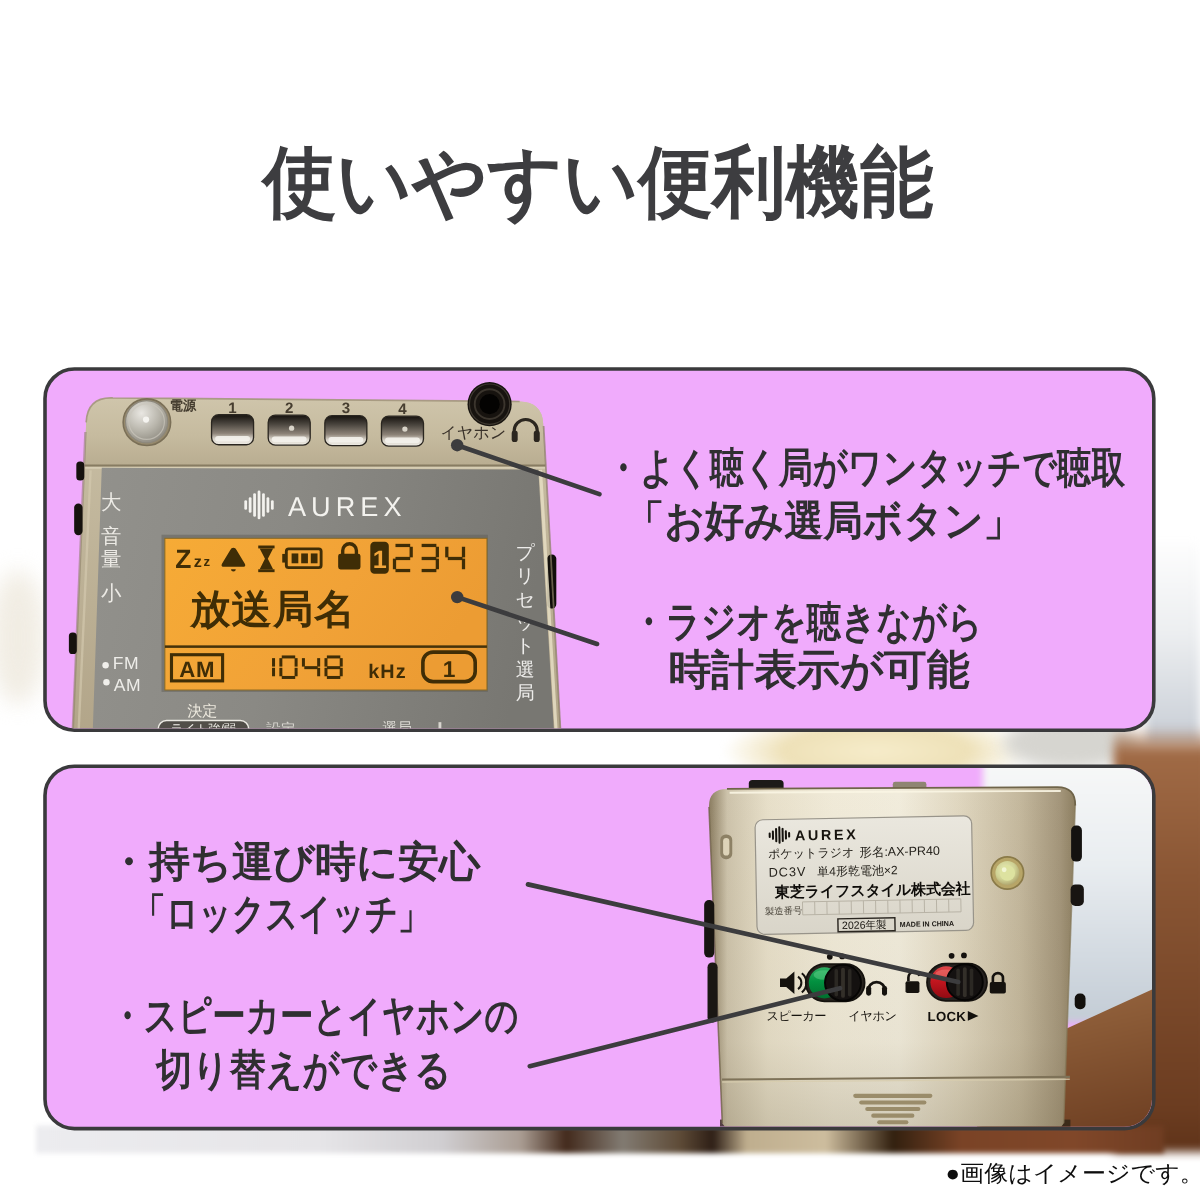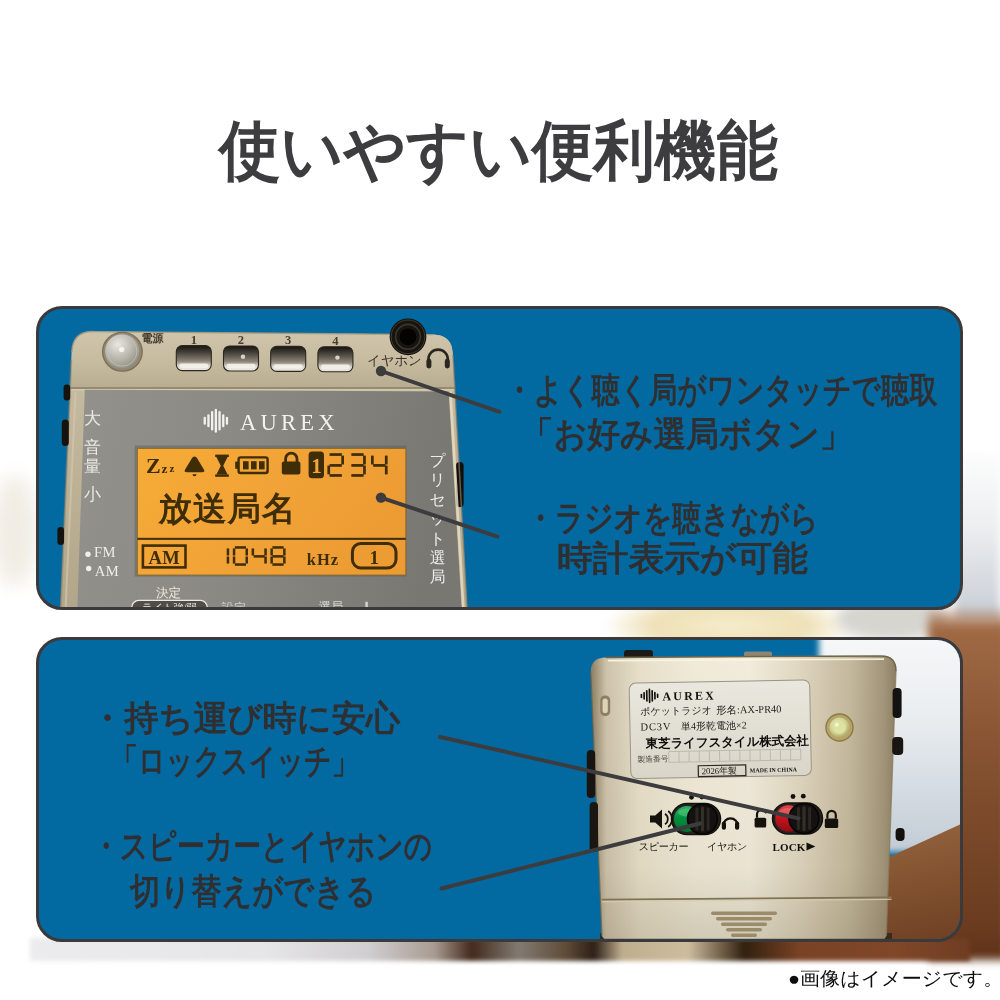--- a/index.html
+++ b/index.html
@@ -1,17 +1,17 @@
 <!DOCTYPE html>
 <html lang="ja"><head>
 <meta charset="utf-8">
 <style>
   html,body{margin:0;padding:0;background:#fff;}
   #stage{position:relative;width:1000px;height:1000px;background:#ffffff;overflow:hidden;
-         font-family:Liberation Serif, serif;}
+         font-family:Liberation Sans, sans-serif;}
   .jp{font-feature-settings:"palt" 1;}
   
   .bg{position:absolute;pointer-events:none;}
   #bg-right-upper{left:955px;top:452px;width:45px;height:168px;
     background:linear-gradient(180deg,#fdfdfd 0%,#eceef0 45%,#ced3da 90%,#c7ccd4 100%);
     filter:blur(4px);}
   #bg-left-blob{left:-8px;top:475px;width:46px;height:112px;border-radius:50%;
     background:#efeadf;filter:blur(9px);opacity:.85;}
   #bg-cup{left:602px;top:592px;width:256px;height:68px;border-radius:50%;
     background:radial-gradient(closest-side,#f6ecca 0%,#eee1b8 60%,rgba(238,225,184,0) 100%);
@@ -22,21 +22,21 @@
     background:linear-gradient(180deg,rgba(160,106,69,0) 0%,#a06a45 6%,#8a5634 35%,#6b3c20 90%,#5f3319 100%);
     filter:blur(4px);}
   #bg-bottom-strip{left:30px;top:938px;width:940px;height:23px;
     background:linear-gradient(90deg,#ececef 0%,#e6e5e8 25%,#d0ced1 36%,#a99c92 43%,#432a1c 47%,#827b72 52%,#5f4c38 57%,#2e1f16 60%,#bfae8e 63%,#cdbd9e 70%,#32200f 76%,#7a4326 82%,#804729 92%,#6f3d22 100%);
     filter:blur(2px);}
   
   #page-title{position:absolute;left:218px;top:100px;
     font-size:65px;font-weight:900;color:#3d3d40;letter-spacing:0;line-height:1;white-space:nowrap;
     transform-origin:left top;}
   
-  .card{position:absolute;box-sizing:border-box;background:#0369a1;border:3px solid #3a3a3c;
+  .card{position:absolute;box-sizing:border-box;background:#f0abfc;border:3px solid #3a3a3c;
         border-radius:26px;overflow:hidden;}
   #card1{left:36px;top:306px;width:927px;height:304px;}
   #card2{left:36px;top:637px;width:927px;height:305px;}
   .card svg{position:absolute;left:0;top:0;}
   
   #c2-window{position:absolute;left:780px;top:-8px;width:150px;height:220px;
     background:linear-gradient(180deg,#f7f8f8 0%,#e9edf0 40%,#ccd4dc 85%,#c3ccd5 100%);
     filter:blur(3px);}
   #c2-table{position:absolute;left:775px;top:150px;width:155px;height:160px;
     background:linear-gradient(168deg,#a4714a 0%,#8a5a36 45%,#6b3c20 100%);

